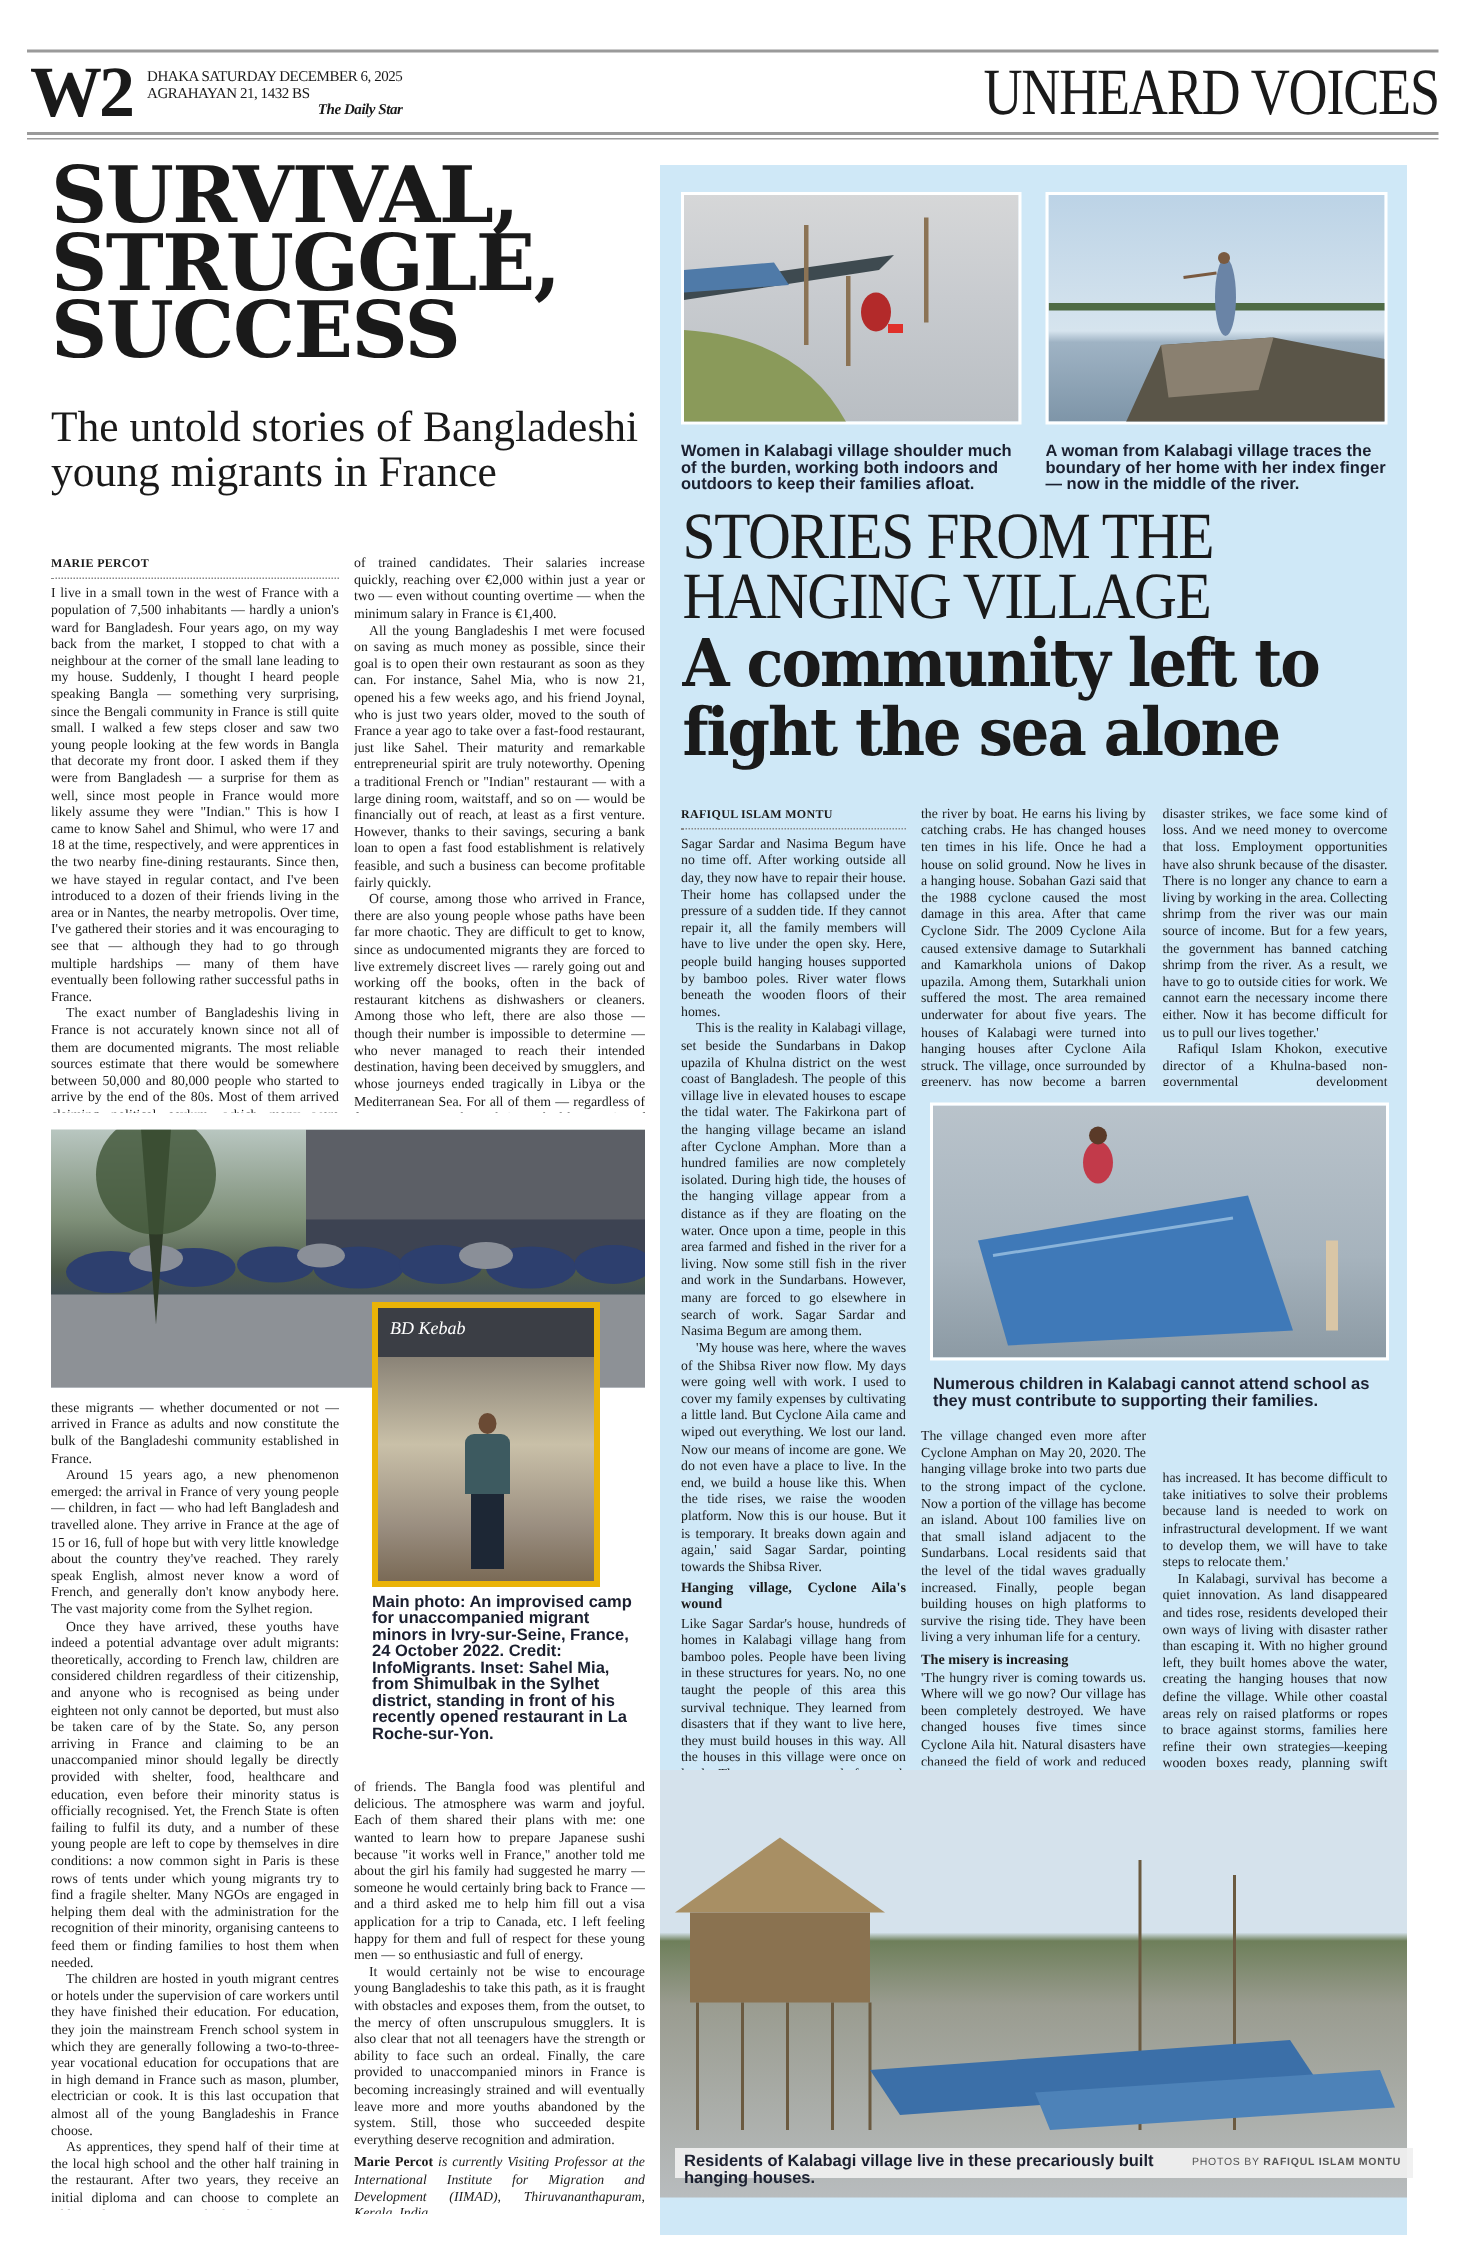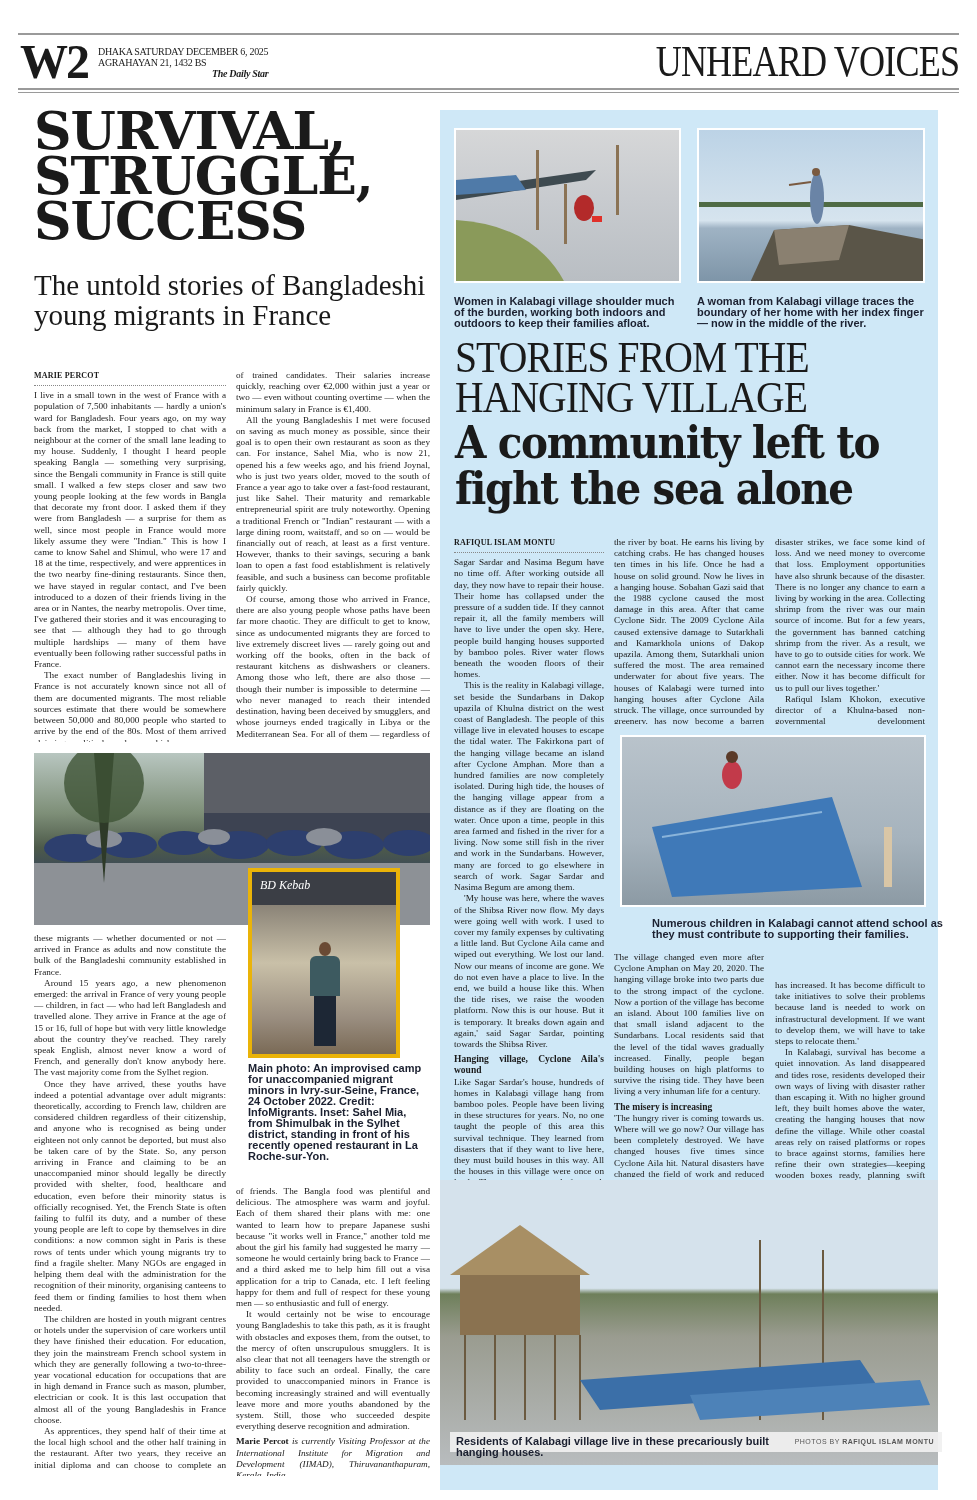--- a/index.html
+++ b/index.html
@@ -177,21 +177,21 @@
 
 <div class="photo" style="left:620px;top:735px;width:306px;height:172px;background:linear-gradient(180deg,#b9c3cb 0%,#a6b3bd 60%,#8c9aa4 100%);border:2px solid #fff;">
   <svg width="306" height="172">
     <path d="M30 90 L210 60 L240 150 L50 160 Z" fill="#3f79b8"></path>
     <path d="M40 100 L200 75" stroke="#8ab4da" stroke-width="2"></path>
     <ellipse cx="110" cy="38" rx="10" ry="14" fill="#c23a4a"></ellipse>
     <circle cx="110" cy="20" r="6" fill="#5a3a28"></circle>
     <rect x="262" y="90" width="8" height="60" fill="#d9c6a6"></rect>
   </svg>
 </div>
-<div class="caption" style="left:622px;top:918px;width:306px;margin-left:30px;">Numerous children in Kalabagi cannot attend school as they must contribute to supporting their families.</div>
+<div class="caption" style="left:622px;top:918px;width:306px;">Numerous children in Kalabagi cannot attend school as they must contribute to supporting their families.</div>
 
 <div class="col" style="left:614px;top:952px;width:150px;height:225px;overflow:hidden;">
   <p class="first">The village changed even more after Cyclone Amphan on May 20, 2020. The hanging village broke into two parts due to the strong impact of the cyclone. Now a portion of the village has become an island. About 100 families live on that small island adjacent to the Sundarbans. Local residents said that the level of the tidal waves gradually increased. Finally, people began building houses on high platforms to survive the rising tide. They have been living a very inhuman life for a century.</p>
   <div class="sub">The misery is increasing</div>
   <p class="first">'The hungry river is coming towards us. Where will we go now? Our village has been completely destroyed. We have changed houses five times since Cyclone Aila hit. Natural disasters have changed the field of work and reduced income. Our precarious life is becoming more precarious,' said Solaiman Sheikh, 65, of Kalabagi village. Similar experiences were shared by Nani Gopal Mandal, 30, Arun Mandal, 50, and Kamrul Islam, 45.</p>
 
 </div>
 
 <div class="col" style="left:775px;top:952px;width:150px;height:225px;overflow:hidden;margin-top:28px;">
   <p class="first">has increased. It has become difficult to take initiatives to solve their problems because land is needed to work on infrastructural development. If we want to develop them, we will have to take steps to relocate them.'</p>

